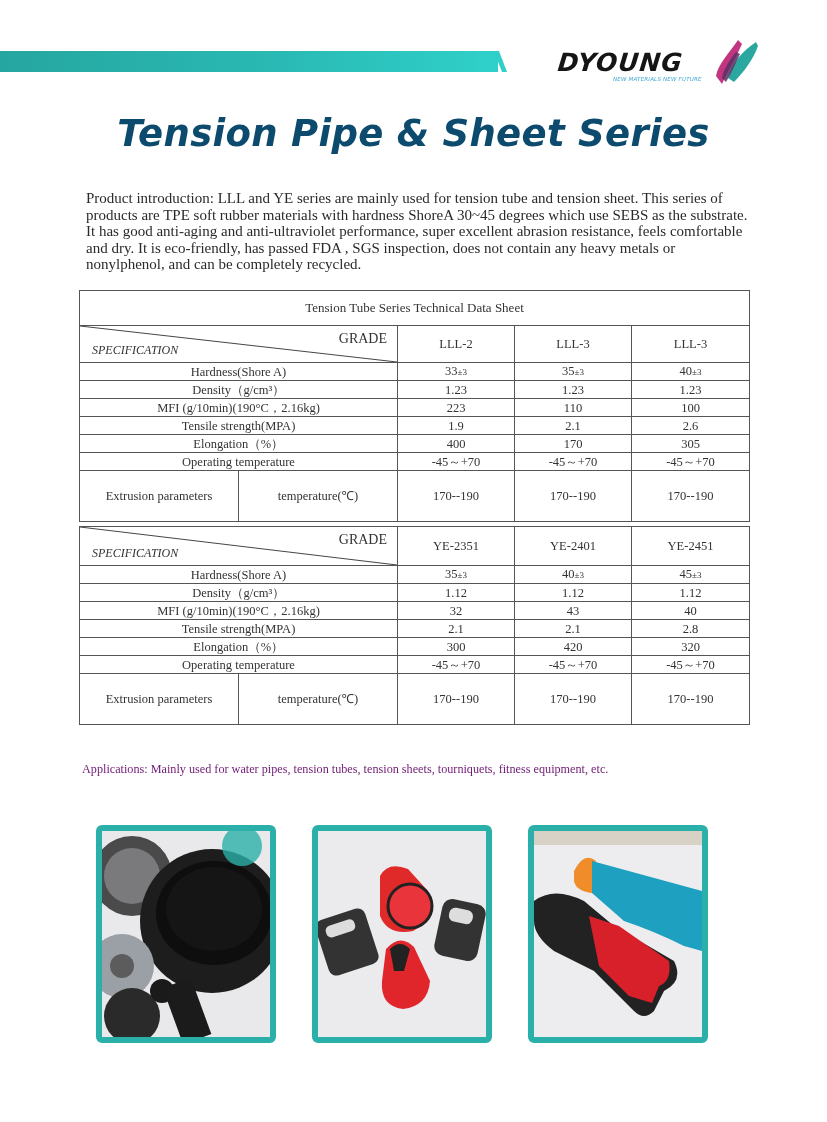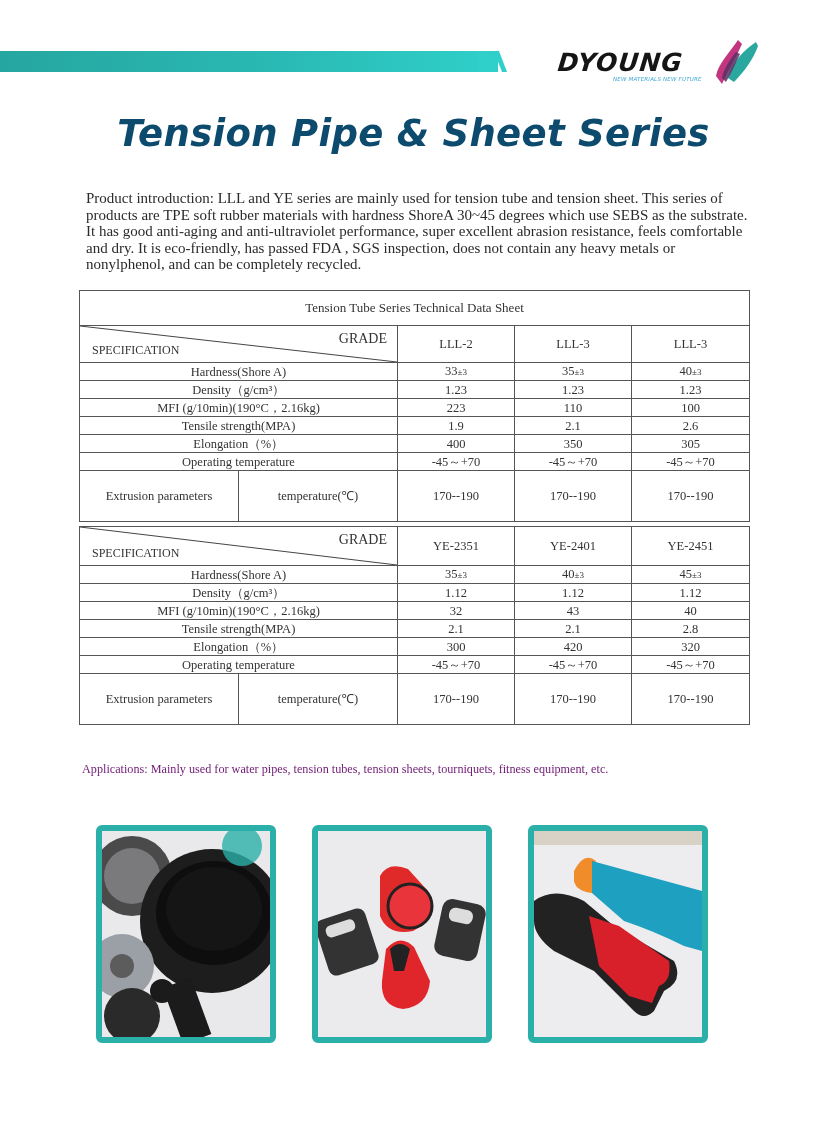--- a/index.html
+++ b/index.html
@@ -24,21 +24,21 @@
   
   table.ds { position:absolute; left:79px; width:671px; border-collapse:collapse; table-layout:fixed; font-size:12.5px; color:#333; }
   table.ds td { border:1px solid #555; text-align:center; padding:0; line-height:16px; }
   .t1 { top:274px;margin-top:16px; }
   .t2 { top:526px; }
   .caption-cell { height:34px; font-size:13px; }
   .head-cell { height:36px; position:relative; }
   .diag { position:relative; height:36px; }
   .diag svg { position:absolute; left:0; top:0; width:100%; height:100%; }
   .diag .grade { position:absolute; right:10px; top:5px; font-size:14px; }
-  .diag .spec { position:absolute; left:12px; bottom:4px; font-size:12px; }
+  .diag .spec { position:absolute; left:12px; bottom:4px; font-size:12px;font-style:italic; }
   .row td { height:17px;font-family:Liberation Serif, serif; }
   .ext td { height:50px;font-family:Liberation Serif, serif; }
   .pm { font-size:9px; }
 
   .apps { position:absolute; left:82px; top:762px; font-size:12.2px; color:#701a75; }
 
   .photos { position:absolute; top:825px; left:96px; }
   .photo { position:absolute; top:0; width:168px; height:206px; border:6px solid #2ab0a8; border-radius:6px; overflow:hidden; background:#ececec; }
   .p1 { left:0; } .p2 { left:216px; } .p3 { left:432px; }
   .photo svg { width:100%; height:100%; display:block; }
@@ -112,21 +112,21 @@
   </tr>
   <tr class="row">
     <td colspan="2">Tensile strength(MPA)</td>
     <td>1.9</td>
     <td>2.1</td>
     <td>2.6</td>
   </tr>
   <tr class="row">
     <td colspan="2">Elongation（%）</td>
     <td>400</td>
-    <td>350</td>
+    <td>170</td>
     <td>305</td>
   </tr>
   <tr class="row">
     <td colspan="2">Operating temperature</td>
     <td>-45～+70</td>
     <td>-45～+70</td>
     <td>-45～+70</td>
   </tr>
   <tr class="ext">
     <td>Extrusion parameters</td>

